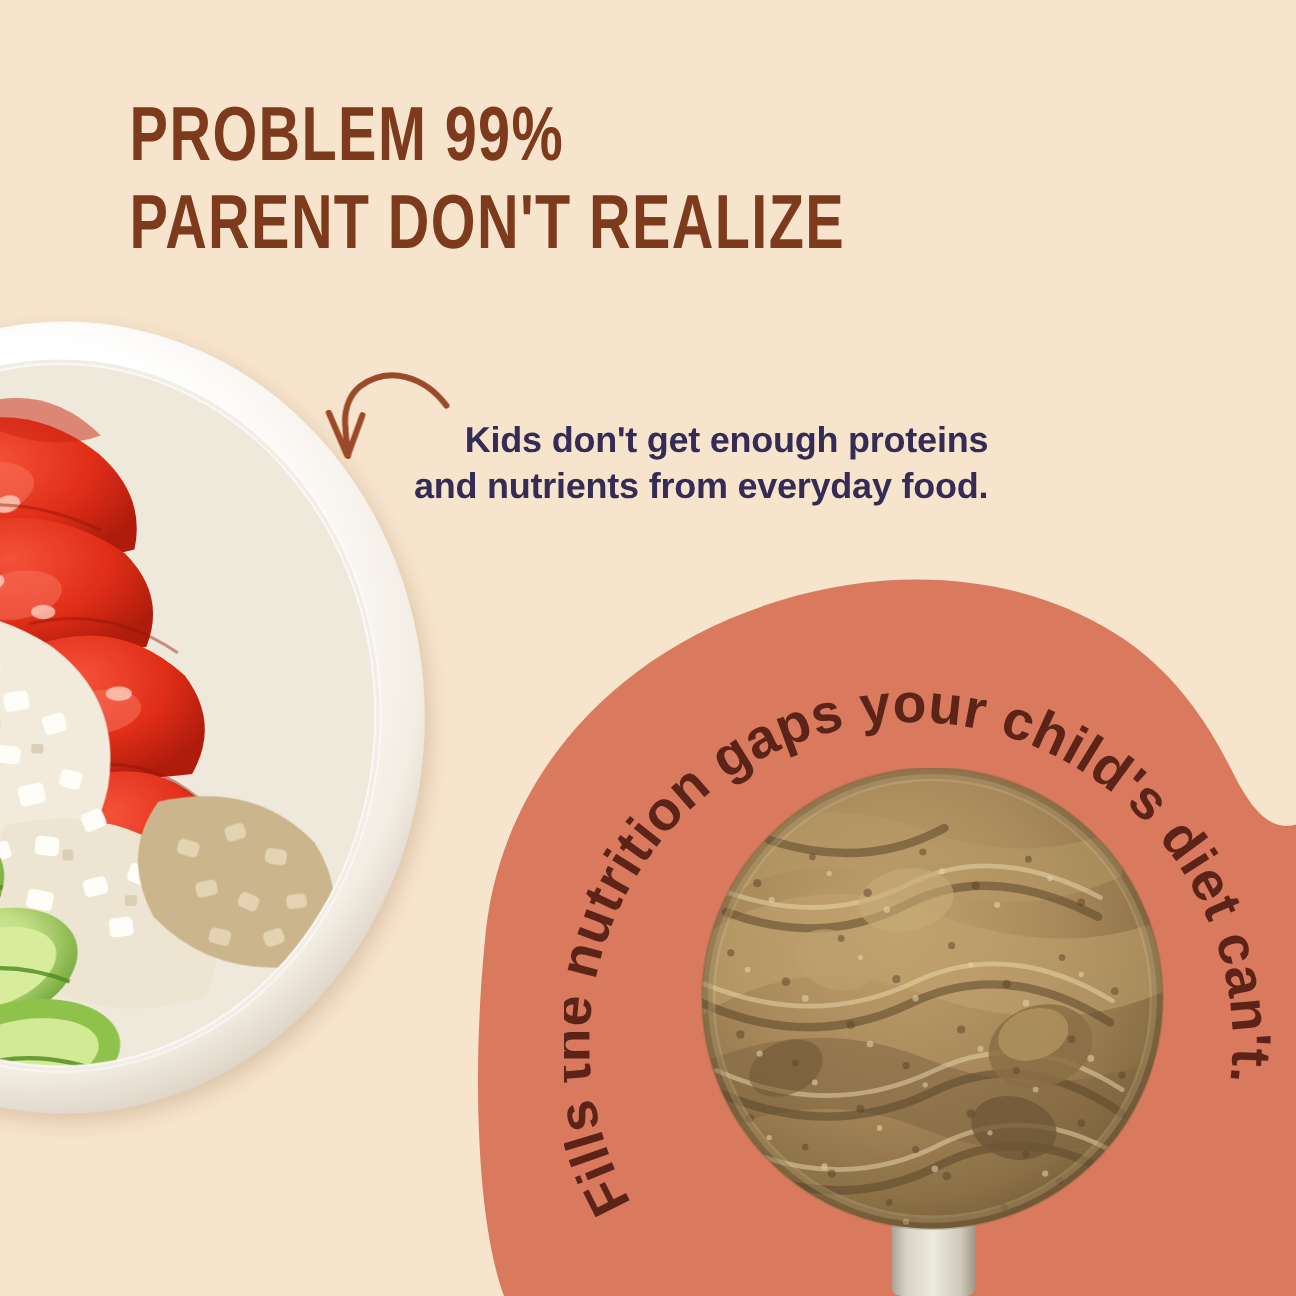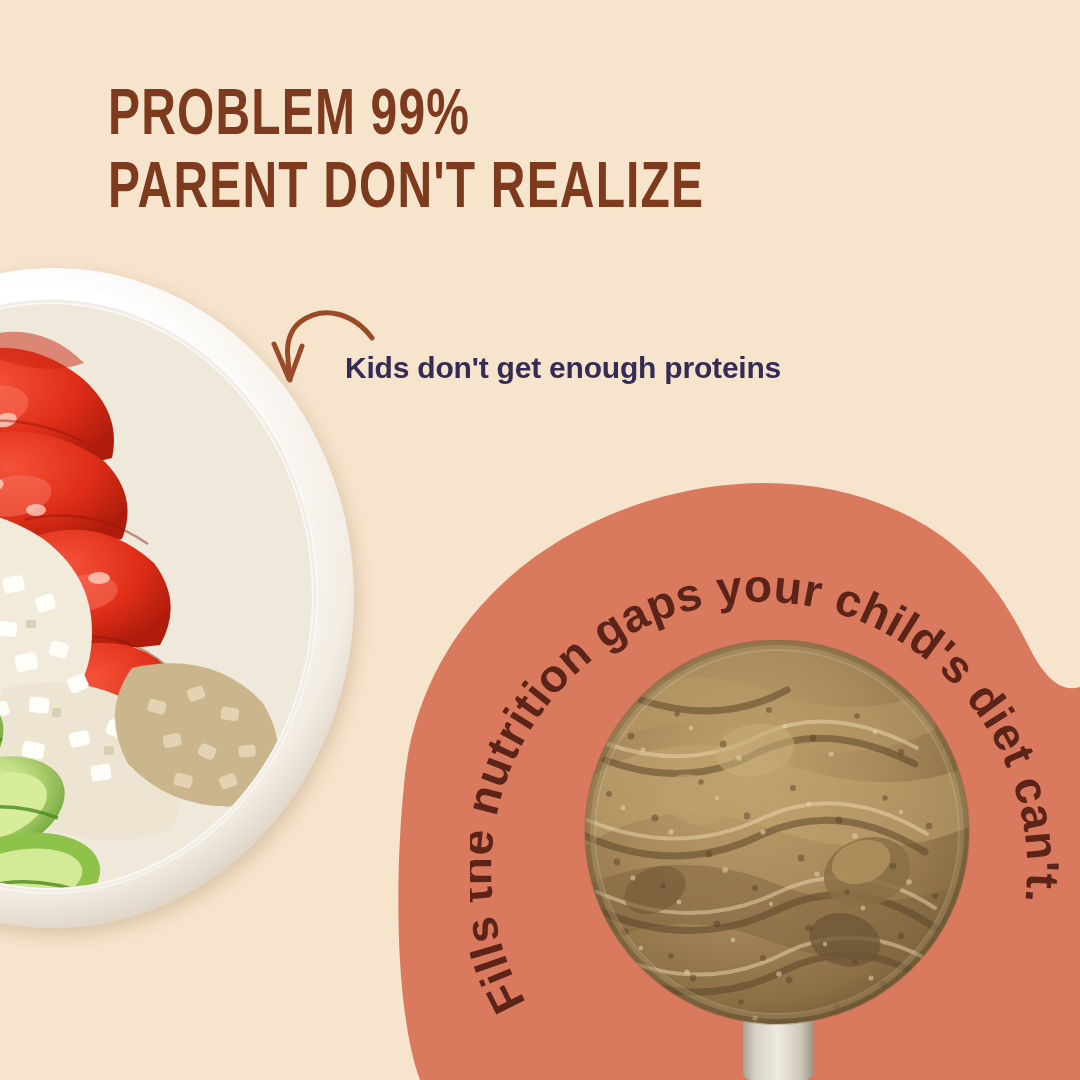--- a/index.html
+++ b/index.html
@@ -565,15 +565,16 @@
     </svg>
   </div>
 
   <div class="headline">
     <span class="hl-line">PROBLEM 99%</span>
     <span class="hl-line">PARENT DON'T REALIZE</span>
   </div>
 
   <div class="body-copy">
     <span class="bc-line">Kids don't get enough proteins</span>
+    <span class="bc-line">and nutrients from everyday food.</span>
   </div>
 
 </div>
 
 </body></html>

